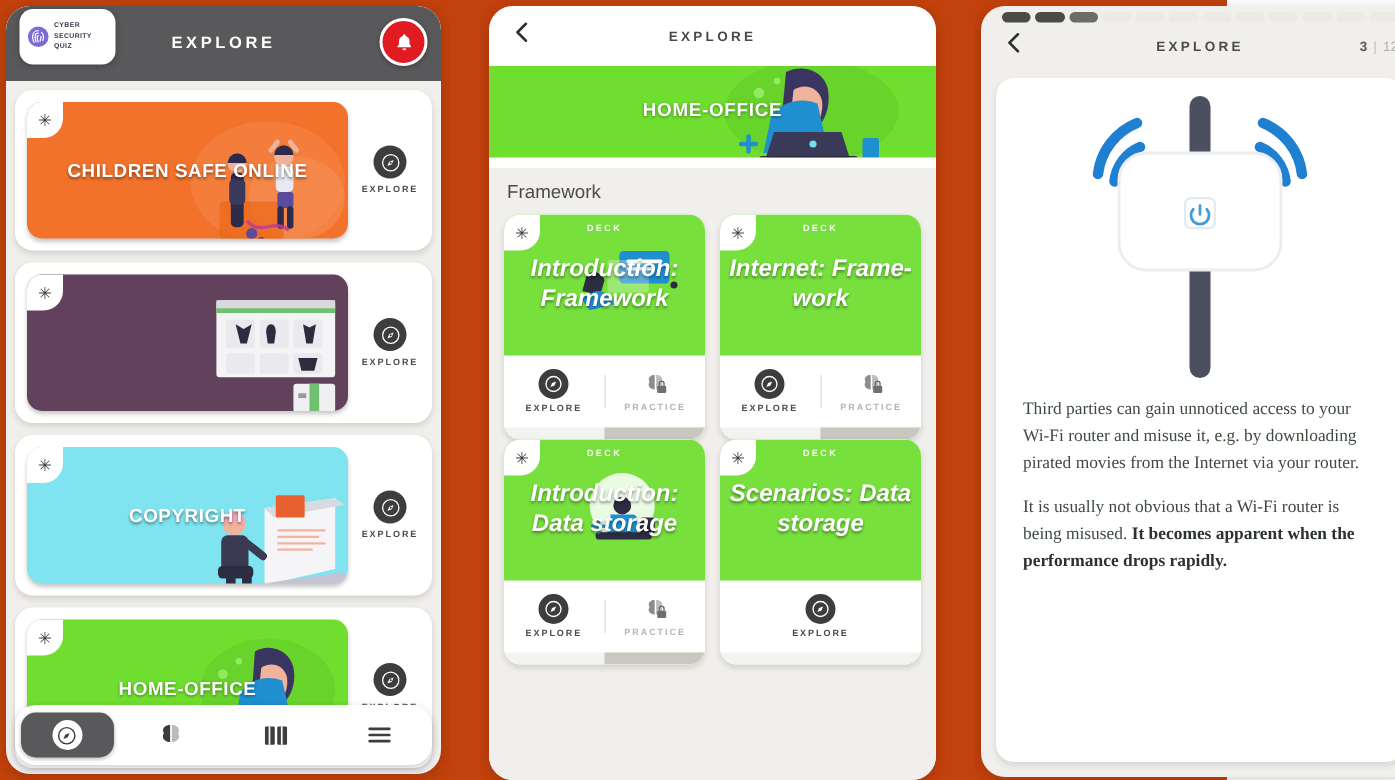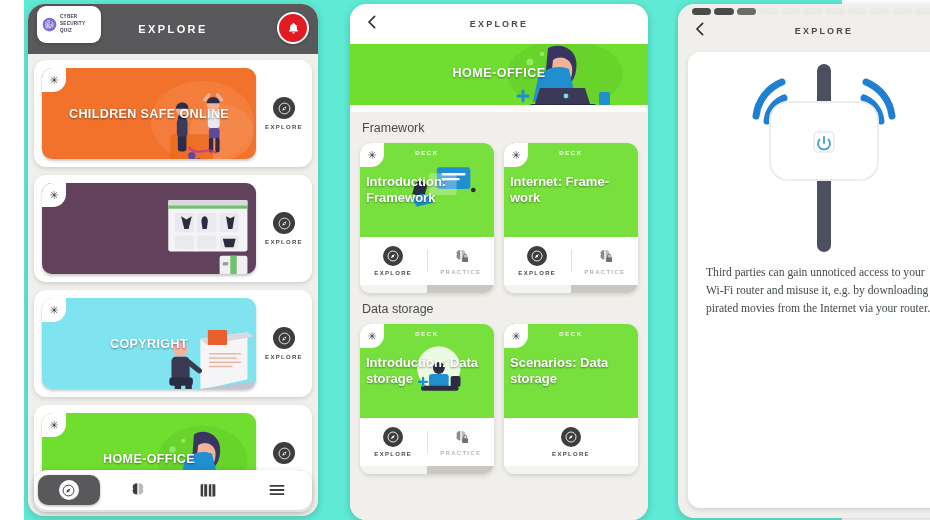--- a/index.html
+++ b/index.html
@@ -8,22 +8,21 @@
     background: #ffffff;
     font-family: "Liberation Sans", sans-serif;
     overflow: hidden;
   }
   .stage {
     position: relative;
     width: 818px; height: 520px;
     display: flex;
     gap: 20px;
     padding: 0;
-    background: #5eead4;
-    margin-left: 24px;
+    background: #c2410c;
   }
 
   
   .panel {
     position: relative;
     overflow: hidden;
     flex: none;
   }
   .p1 { width: 300px; height: 520px; }
   .p2 { width: 310px; height: 520px; }
@@ -240,23 +239,24 @@
     display: flex; align-items: center; justify-content: center;
   }
   .deck-kicker {
     position: absolute; top: 7px; left: 0; right: 0;
     text-align: center;
     font-size: 6px; font-weight: bold; letter-spacing: 1.6px;
     color: #ffffff; opacity: .92; z-index: 4;
   }
   .deck-name {
     position: relative; z-index: 4;
-    color: #ffffff; font-weight: bold; font-size: 13px;
-    line-height: 1.25; padding: 0 6px;
+    color: #ffffff; font-weight: bold; font-size: 16px;
+    text-align: center; line-height: 1.25; padding: 0 6px;
     text-shadow: 0 1px 2px rgba(0,0,0,.42);
+    font-style: italic;
   }
   .deck-actions {
     height: 48px;
     display: flex; align-items: center;
     background: #ffffff;
   }
   .deck-act {
     flex: 1; height: 100%;
     display: flex; flex-direction: column;
     align-items: center; justify-content: center; gap: 4px;
@@ -671,21 +671,20 @@
               </div>
             </div>
             <div class="deck-prog">
               <i style="width:50%"></i>
                 <i class="fill" style="width:50%"></i>
             </div>
           </div>
 
         </div>
 
-        <div class="sect-title">Data storage</div>
         <div class="deck-row">
 
           <div class="deck-card">
             <div class="deck-top">
               <svg style="position:absolute;inset:0;width:100%;height:100%" viewBox="0 0 136 94">
                 <circle cx="80" cy="44" r="22" fill="#ffffff" opacity=".85"></circle>
                 <rect x="70" y="50" width="20" height="14" rx="3" fill="#1f8fd0"></rect>
                 <circle cx="80" cy="44" r="6" fill="#2c2c42"></circle>
                 <rect x="62" y="62" width="38" height="5" rx="2" fill="#2c2c42"></rect>
                 <rect x="92" y="52" width="10" height="11" rx="2" fill="#2c2c42"></rect>
@@ -803,19 +802,20 @@
             <rect x="46" y="44" width="108" height="78" rx="18" fill="#ffffff" stroke="#ededef" stroke-width="2"></rect>
             <rect x="90" y="74" width="20" height="20" rx="4" fill="#ffffff" stroke="#e3eaf2" stroke-width="1.5"></rect>
             <g stroke="#3f9ad8" stroke-width="1.8" stroke-linecap="round" fill="none">
               <path d="M100 79v6"></path>
               <path d="M95.5 81.5a6 6 0 109 0"></path>
             </g>
           </svg>
         </div>
         <div class="p3-text">
           <p>Third parties can gain unnoticed access to your Wi-Fi router and misuse it, e.g. by downloading pirated movies from the Internet via your router.</p>
+          <p><span>It is usually not obvious that a Wi-Fi router is being misused. </span><b>It becomes apparent when the performance drops rapidly.</b></p>
         </div>
       </div>
 
     </div>
   </div>
 
 </div>
 
 </body></html>

